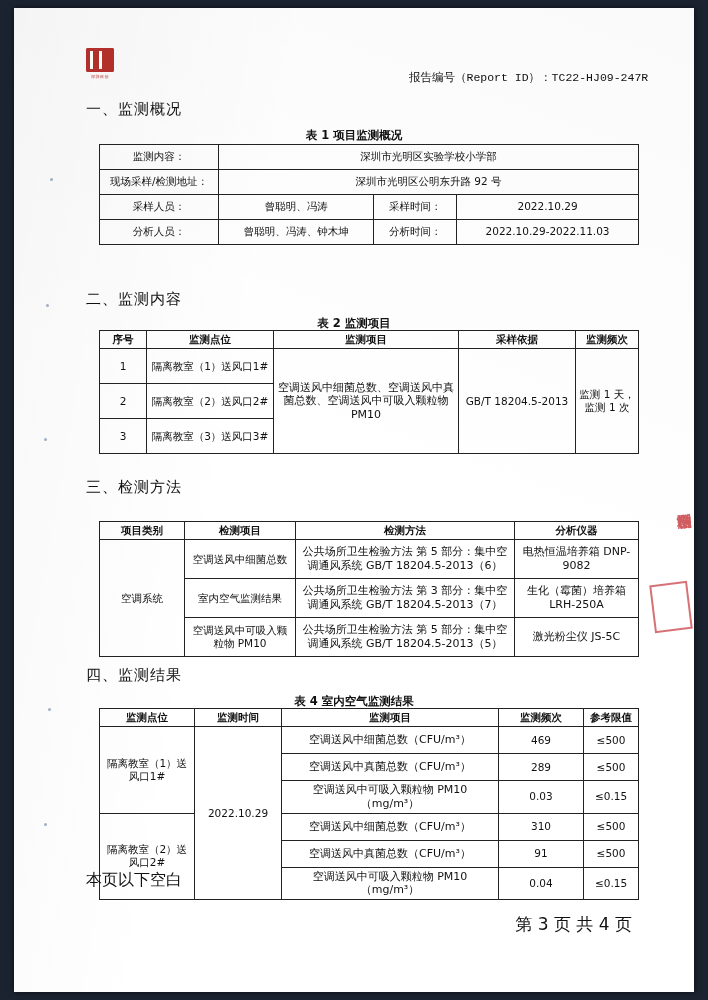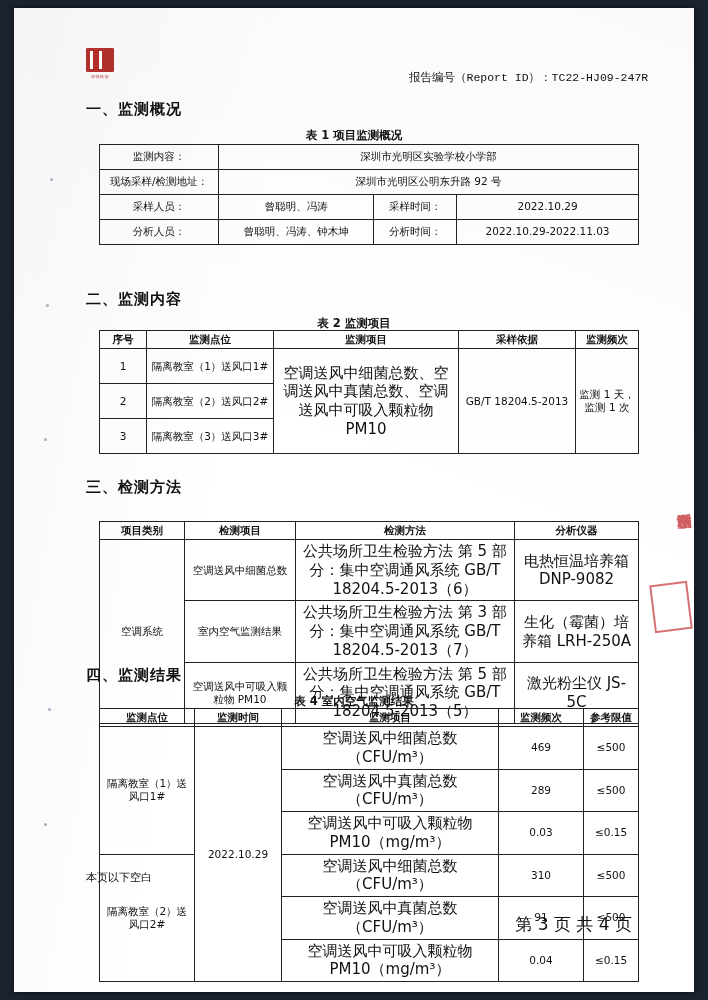--- a/index.html
+++ b/index.html
@@ -43,21 +43,21 @@
   .logo .sub{
     margin-top:2px;font-size:4px;color:#b2302c;letter-spacing:.5px;text-align:center;width:28px;
   }
   .report-id{
     position:absolute;left:395px;top:62px;
     font-family:"Liberation Mono", monospace;
     font-size:11.5px;color:#111;letter-spacing:0px;white-space:nowrap;
   }
   h2.sec{
     position:absolute;left:72px;
-    font-size:15px;font-weight:bold;color:#111;margin:0;letter-spacing:1px;
+    font-size:15px;font-weight:normal;color:#111;margin:0;letter-spacing:1px;
     font-family:"DejaVu Sans", sans-serif;
   }
   .tcap{
     position:absolute;text-align:center;font-size:11.5px;font-weight:bold;color:#111;
     font-family:"DejaVu Sans", sans-serif;width:100%;left:0;
   }
   table{
     position:absolute;border-collapse:collapse;
     font-family:"DejaVu Sans", sans-serif;
     color:#111;
@@ -71,23 +71,23 @@
     vertical-align:middle;
     line-height:1.25;
   }
   table th{font-weight:bold;}
   .t1{left:85px;top:136px;width:540px;}
   .t1 td{height:20px;}
   .t1 .lbl{width:112px;}
   .t2{left:85px;top:322px;width:540px;}
   .t3{left:85px;top:513px;width:540px;}
   .t4{left:85px;top:700px;width:540px;}
-  .small{font-size:15px;}
+  .small{font-size:11px;}
   .note{
-    position:absolute;left:72px;top:862px;font-size:11px;color:#111;
+    position:absolute;left:72px;top:862px;font-size:16px;color:#111;
     font-family:"DejaVu Sans", sans-serif;
   }
   .pager{
     position:absolute;right:62px;top:905px;font-size:17px;color:#111;
     font-family:"DejaVu Sans", sans-serif;
   }
   
   .stamp{
     position:absolute;right:-2px;top:495px;width:48px;height:128px;
     color:#c0272d;font-size:15px;line-height:1.05;font-family:"DejaVu Sans", sans-serif;

